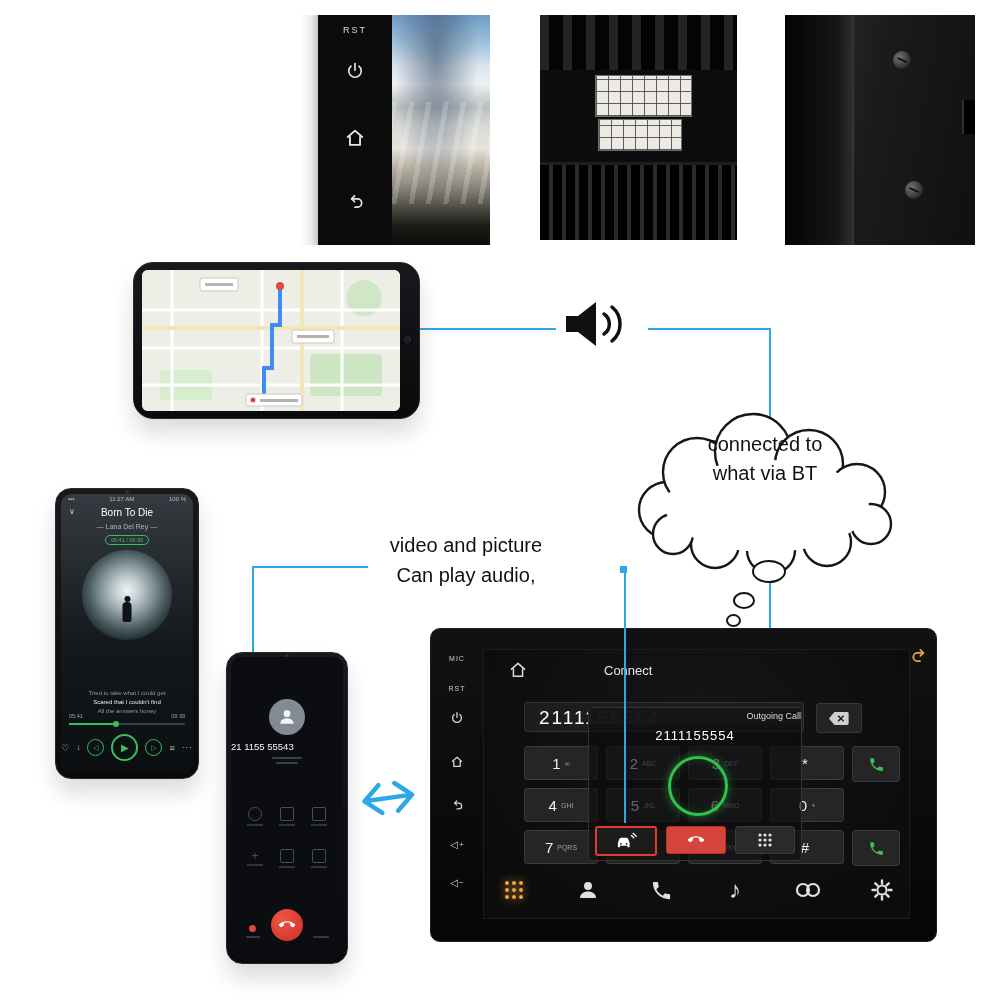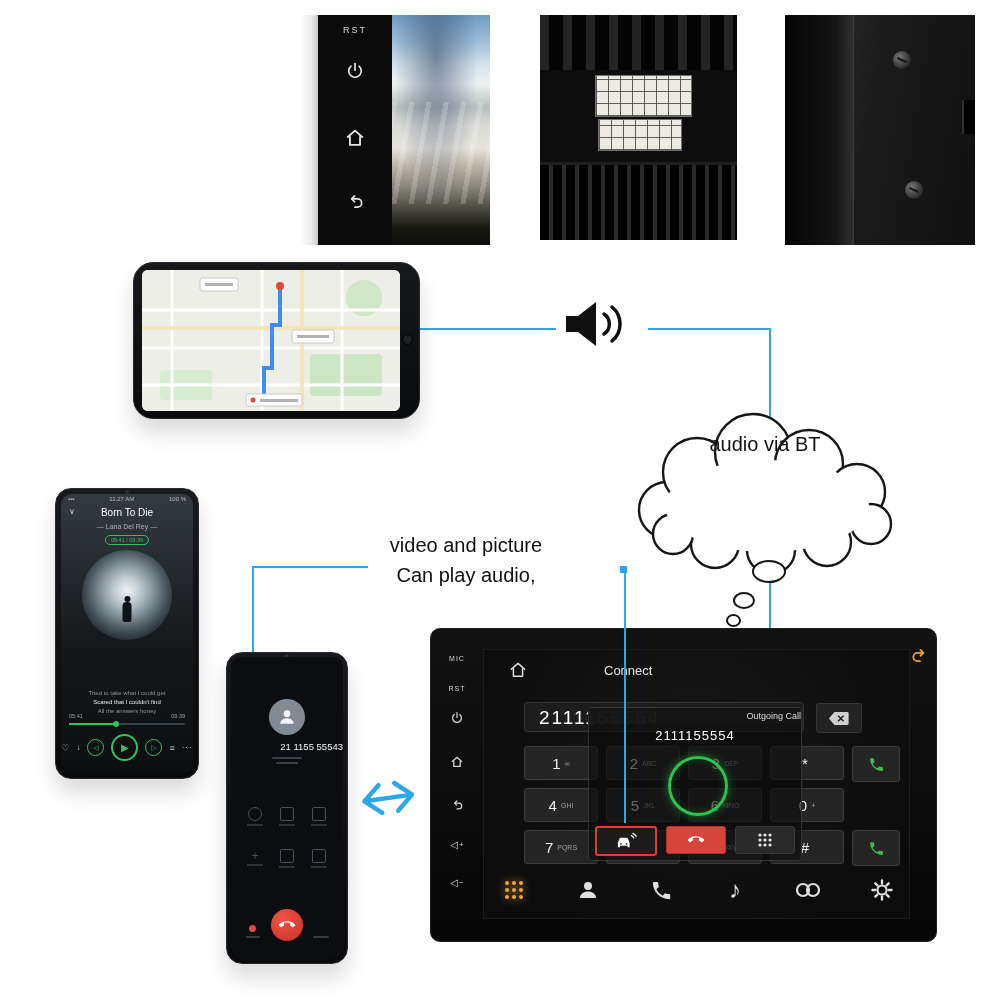--- a/index.html
+++ b/index.html
@@ -62,21 +62,21 @@
   .mp-bar{position:absolute;left:8px;top:229px;width:116px;height:2px;background:#39444a;border-radius:1px;}
   .mp-fill{position:absolute;left:0;top:0;width:46px;height:2px;background:#35C05F;}
   .mp-dot{position:absolute;left:52px;top:227px;width:6px;height:6px;border-radius:50%;background:#35C05F;}
   .mp-controls{position:absolute;left:0;top:240px;width:100%;display:flex;justify-content:center;align-items:center;gap:7px;color:#c3cbc6;}
   .cir{border:1.5px solid #35C05F;border-radius:50%;display:flex;align-items:center;justify-content:center;color:#35C05F;}
 
   
   #call-phone{left:226px;top:652px;width:120px;height:310px;}
   #call-phone .scr{left:4px;top:4px;width:112px;height:302px;border-radius:11px;background:#0b0d10;}
   .cp-avatar{position:absolute;left:38px;top:42px;width:36px;height:36px;border-radius:50%;background:#828b94;display:flex;align-items:center;justify-content:center;}
-  .cp-number{position:absolute;left:0;top:84px;width:100%;text-align:right;color:#f2f4f5;font-size:9.5px;}
+  .cp-number{position:absolute;left:0;top:84px;width:100%;text-align:left;color:#f2f4f5;font-size:9.5px;}
   .cp-bar{position:absolute;background:#394047;height:2px;border-radius:1px;}
   .cp-cell{position:absolute;width:24px;text-align:center;}
   .cp-ico{width:12px;height:12px;border:1.5px solid #47505a;border-radius:2px;margin:0 auto;}
   .cp-lbl{width:16px;height:2px;background:#2c3339;margin:3px auto 0;}
   .cp-end{position:absolute;left:40px;top:252px;width:32px;height:32px;border-radius:50%;
     background:radial-gradient(circle at 35% 30%,#ef5545,#d5382e 75%);display:flex;align-items:center;justify-content:center;}
 
   
   .cloud-text{position:absolute;left:640px;top:430px;width:250px;text-align:center;font-size:20px;line-height:29px;color:#111;}
   .media-note{position:absolute;left:360px;top:530px;width:212px;text-align:center;font-size:20px;line-height:30px;color:#111;}
@@ -215,21 +215,22 @@
         <circle cx="242" cy="100" r="28"></circle>
         <circle cx="256" cy="132" r="20"></circle>
       <circle cx="212" cy="150" r="24"></circle>
         <circle cx="156" cy="158" r="24"></circle>
         <circle cx="100" cy="152" r="24"></circle>
       <circle cx="58" cy="142" r="20"></circle>
     </g>
     <ellipse cx="152" cy="114" rx="102" ry="46" fill="#ffffff"></ellipse>
   </svg>
   <div class="cloud-text">
-    <div>audio via BT</div>
+    <div>connected to</div>
+    <div>what via BT</div>
   </div>
   <div class="bubble" style="left:752px;top:560px;width:30px;height:19px;"></div>
   <div class="bubble" style="left:733px;top:592px;width:18px;height:13px;"></div>
   <div class="bubble" style="left:726px;top:614px;width:11px;height:9px;"></div>
 
   <div class="media-note">
     <div>video and picture</div>
     <div>Can play audio,</div>
   </div>
   <div class="blue-line" style="left:620px;top:566px;width:7px;height:7px;"></div>

